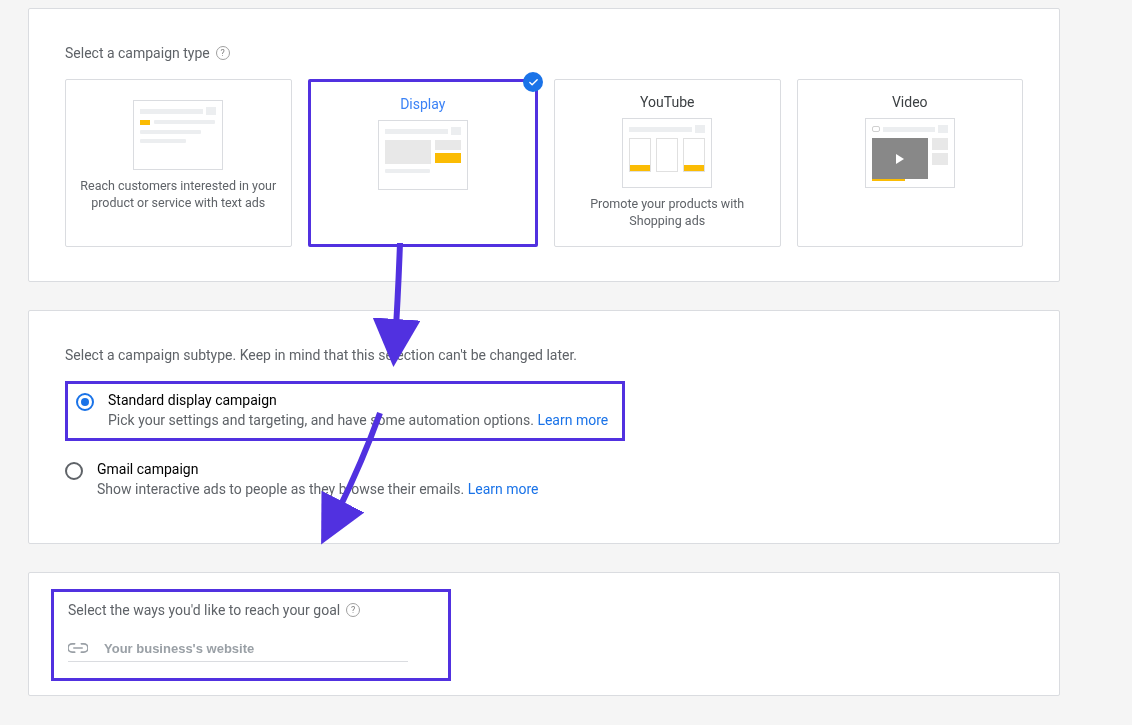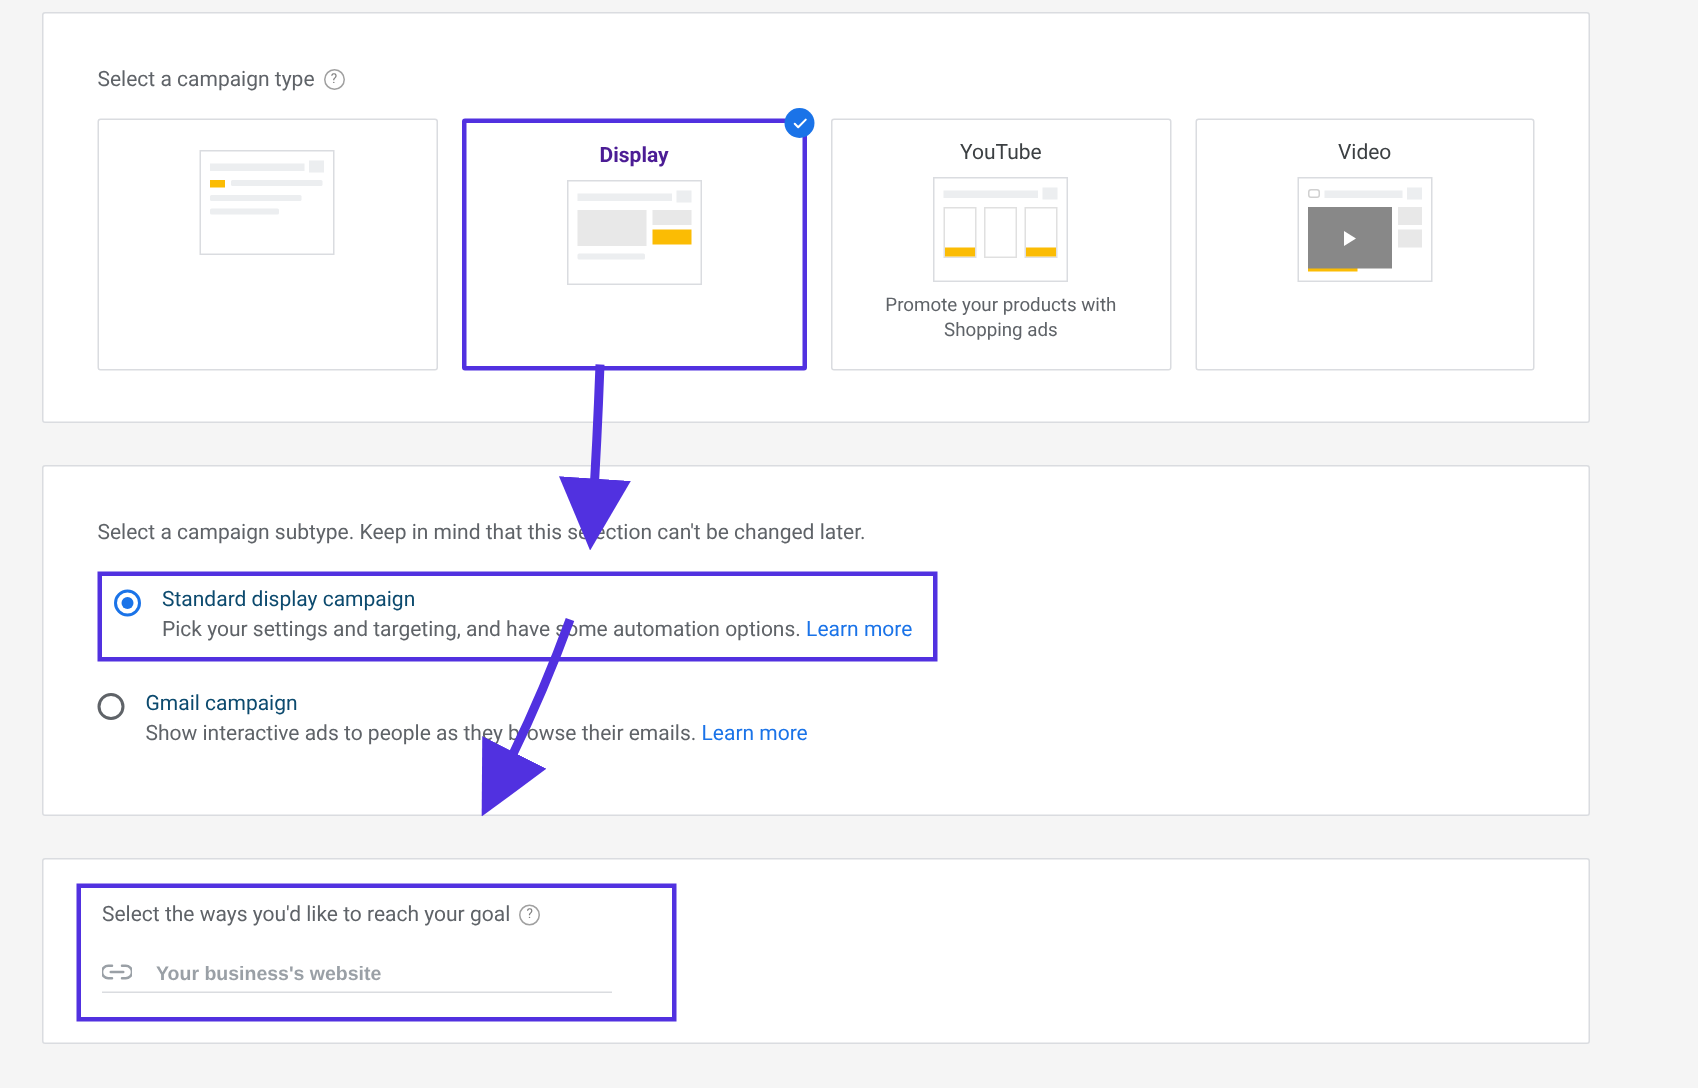--- a/index.html
+++ b/index.html
@@ -65,21 +65,21 @@
     display: flex;
     align-items: center;
     justify-content: center;
   }
   .type-card .check-badge svg { width: 11px; height: 11px; }
   .type-card-title {
     font-size: 14px;
     color: #3c4043;
     margin-bottom: 8px;
   }
-  .type-card.selected .type-card-title { color: #4c1d95; font-weight: 700; }
+  .type-card.selected .type-card-title { color: #3b82f6; font-weight: 400; }
   .type-card-desc {
     font-size: 12.5px;
     color: #5f6368;
     line-height: 1.35;
     margin-top: 8px;
   }
   .mini {
     width: 90px; height: 70px;
     border: 1px solid #dadce0;
     margin: 6px auto 8px auto;
@@ -135,21 +135,21 @@
   }
   .radio.checked { border-color: #1a73e8; }
   .radio.checked::after {
     content: '';
     position: absolute;
     width: 8px; height: 8px;
     background: #1a73e8;
     border-radius: 50%;
     top: 3px; left: 3px;
   }
-  .subtype-title { font-size: 14px; color: #0c4a6e; margin-bottom: 4px; }
+  .subtype-title { font-size: 14px; color: #000000; margin-bottom: 4px; }
   .subtype-desc  { font-size: 14px; color: #5f6368; }
   .link { color: #1a73e8; cursor: pointer; }
 
   
   .goal-box {
     border: 3px solid #5131e0;
     padding: 10px 14px 16px 14px;
     margin: -10px -14px -16px -14px;
   }
   .goal-input-row {
@@ -203,20 +203,21 @@
               <div class="thinbar"></div>
               <div class="sq"></div>
             </div>
           <div style="display:flex;gap:4px;">
               <div class="sq y yellow" style="width:10px;height:5px;"></div>
               <div class="line med"></div>
             </div>
           <div class="line med"></div>
           <div class="line short"></div>
         </div>
+        <div class="type-card-desc">Reach customers interested in your product or service with text ads</div>
       </div>
 
       <div class="type-card selected">
         <div class="check-badge">
           <svg viewBox="0 0 24 24" fill="none">
               <path d="M4 12l5 5L20 6" stroke="#fff" stroke-width="3" stroke-linecap="round" stroke-linejoin="round"></path>
             </svg>
         </div>
         <div class="type-card-title">Display</div>
         <div class="mini display">

